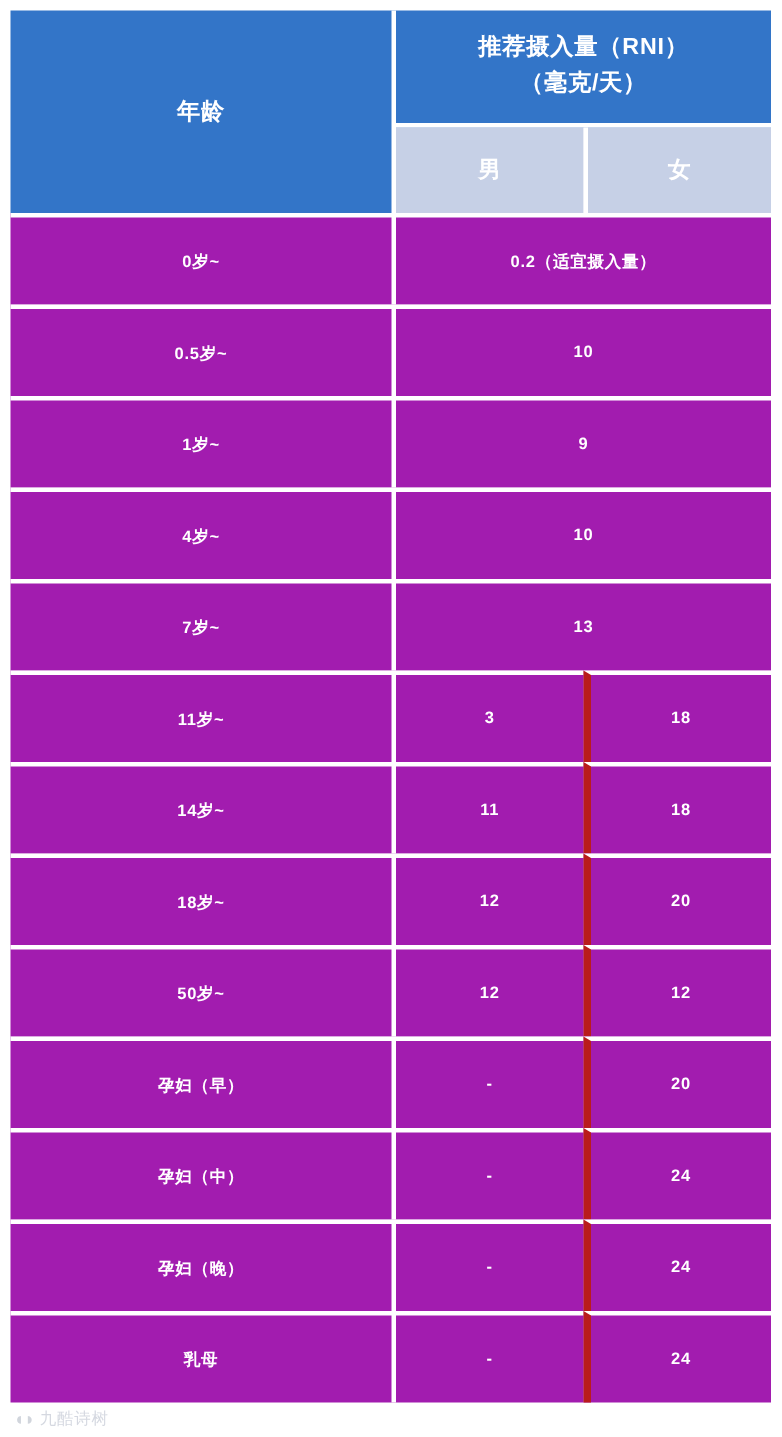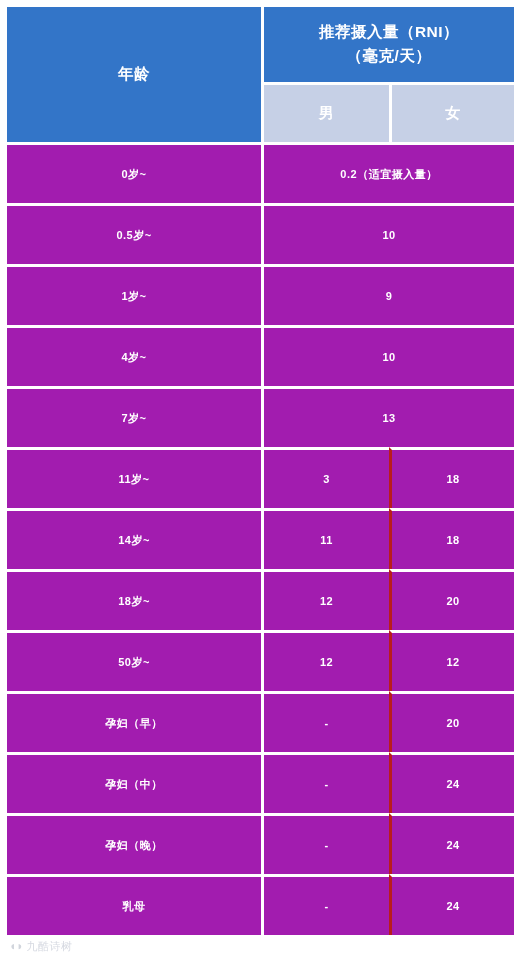--- a/index.html
+++ b/index.html
@@ -60,21 +60,21 @@
   .subhdr.sep { border-left: 3px solid #ffffff; }
 
   
   .cell {
     background: #a21caf;
     height: 58px;
     font-size: 11px;
     border-top: 3px solid #ffffff;
   }
   .cell.age { border-right: 3px solid #ffffff; }
-  .cell.sep { border-left: 3px solid #b91c1c; }
+  .cell.sep { border-left: 5px solid #b91c1c; }
   .cell.dash { letter-spacing: 0; }
 
   
   #watermark {
     position: absolute;
     left: 9px;
     bottom: 6px;
     display: flex;
     align-items: center;
     gap: 3px;

